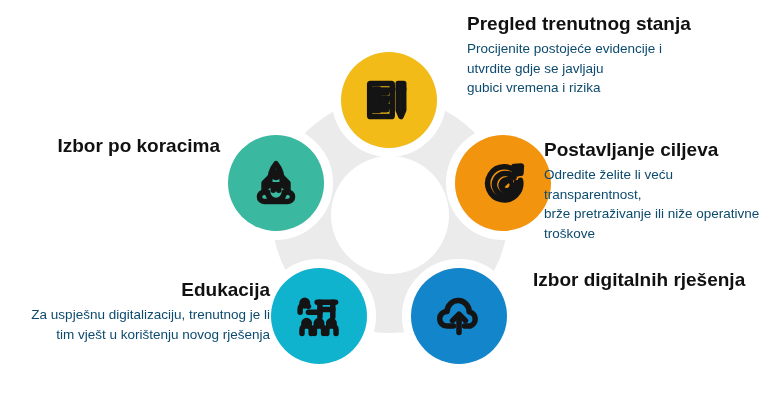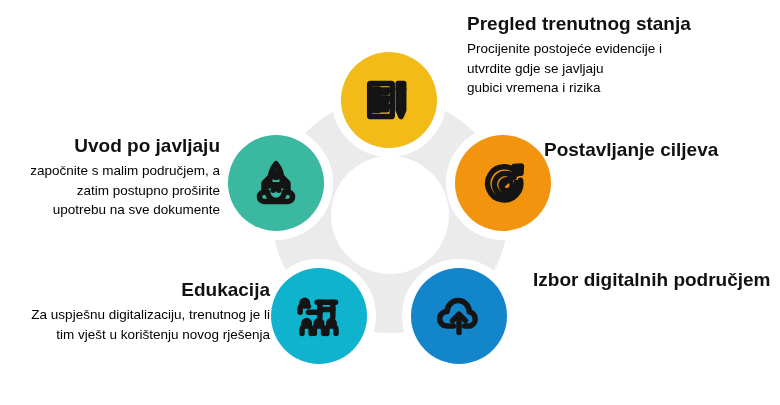--- a/index.html
+++ b/index.html
@@ -93,21 +93,21 @@
   .block .title {
     font-weight: bold;
     font-size: 19px;
     color: #111111;
     line-height: 1.28;
     margin: 0 0 3px 0;
     white-space: nowrap;
   }
   .block .body {
     font-size: 13.5px;
-    color: #000000;
+    color: #0c4a6e;
     line-height: 1.45;
     margin: 0;
     white-space: pre-line;
   }
 
   #block-top    { left: 467px; top: 12px;  width: 305px; text-align: left; }
   #block-right  { left: 544px; top: 138px; width: 230px; text-align: left; }
   #block-bright { left: 533px; top: 268px; width: 245px; text-align: left; }
   #block-bleft  { left: 8px;   top: 278px; width: 262px; text-align: right; }
   #block-left   { left: 10px;  top: 134px; width: 210px; text-align: right; }
@@ -194,32 +194,32 @@
 
   <div class="block" id="block-top">
     <p class="title">Pregled trenutnog stanja</p>
     <p class="body">Procijenite postojeće evidencije i
 utvrdite gdje se javljaju
 gubici vremena i rizika</p>
   </div>
 
   <div class="block" id="block-right">
     <p class="title">Postavljanje ciljeva</p>
+    <p class="body">Odredite želite li veću transparentnost,
+brže pretraživanje ili niže operativne
+ troškove</p>
   </div>
 
   <div class="block" id="block-bright">
-    <p class="title">Izbor digitalnih područjem</p>
+    <p class="title">Izbor digitalnih rješenja</p>
   </div>
 
   <div class="block" id="block-bleft">
     <p class="title">Edukacija</p>
     <p class="body">Za uspješnu digitalizaciju, trenutnog je li
 tim vješt u korištenju novog rješenja</p>
   </div>
 
   <div class="block" id="block-left">
-    <p class="title">Uvod po javljaju</p>
-    <p class="body">započnite s malim područjem, a
-zatim postupno proširite
-upotrebu na sve dokumente</p>
+    <p class="title">Izbor po koracima</p>
   </div>
 
 </div>
 
 </body></html>

